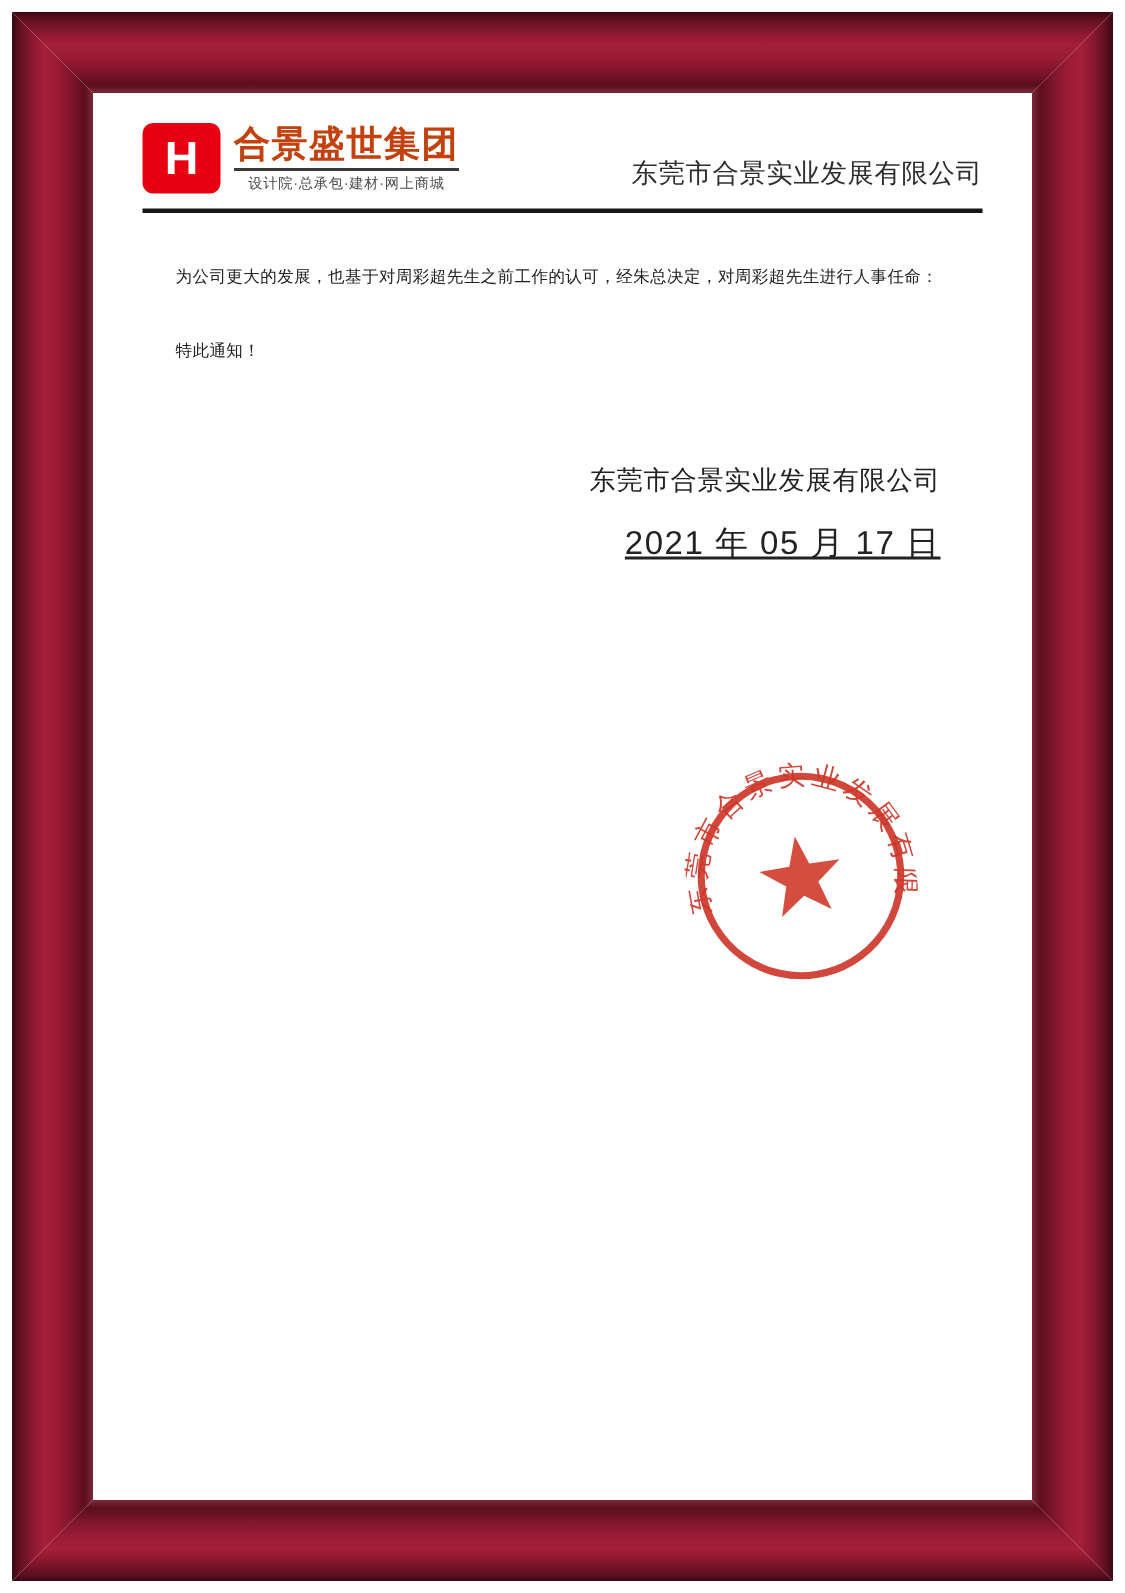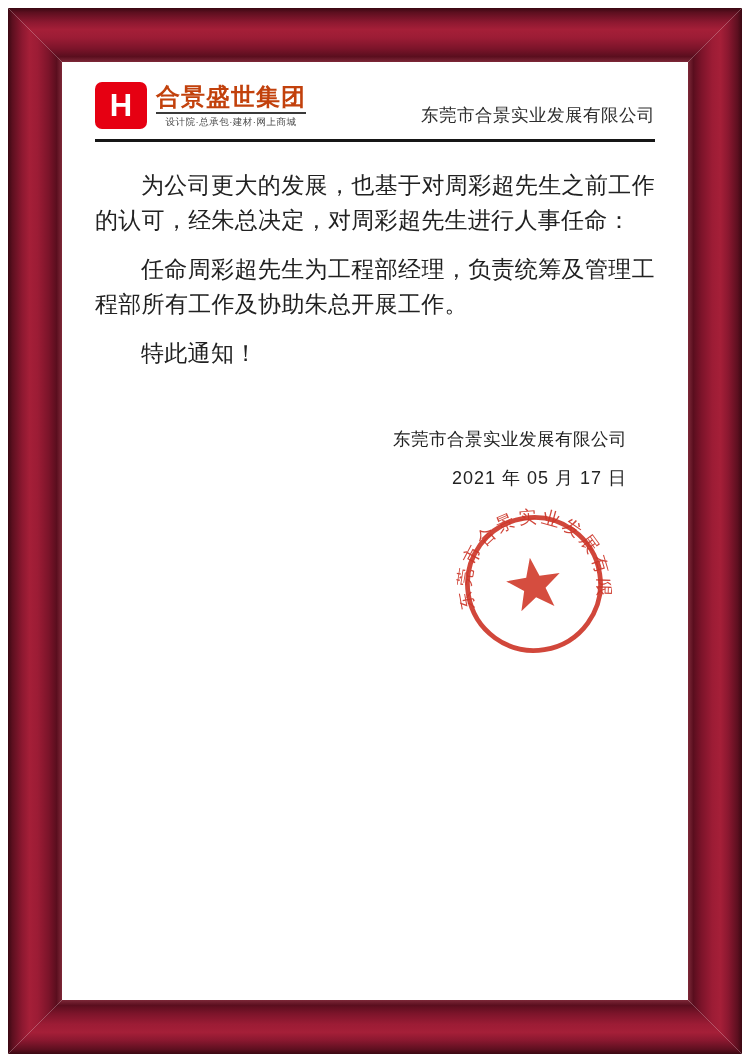--- a/index.html
+++ b/index.html
@@ -51,27 +51,27 @@
   .header-company{font-size:17.5px;color:#2d2d2d;padding-bottom:2px;letter-spacing:0.5px;}
   .rule{height:3px;background:#161616;margin-top:10px;}
   
   .doc-title{
     text-align:center;font-size:23px;font-weight:bold;color:#111;
     margin-top:60px;letter-spacing:1px;
   }
   
   .body-text{margin-top:26px;}
   .body-text p{
-    font-size:23px;line-height:35px;margin:0 0 14px 0;
+    font-size:11px;line-height:35px;margin:0 0 14px 0;
     text-indent:2em;text-align:justify;color:#212121;letter-spacing:0.3px;
   }
   
   .sig-block{margin-top:56px;text-align:right;padding-right:28px;position:relative;z-index:1;}
   .sig-company{font-size:17.5px;color:#222;letter-spacing:0.5px;}
-  .sig-date{font-size:18px;color:#222;margin-top:15px;letter-spacing:1px;}
+  .sig-date{font-size:22px;color:#222;margin-top:15px;letter-spacing:1px;text-decoration:underline;}
   
   .seal{
     position:absolute;left:396px;top:446px;width:152px;height:152px;
     mix-blend-mode:multiply;transform:rotate(-9deg);z-index:2;pointer-events:none;
   }
 </style>
 </head>
 <body>
 
 <div class="frame-piece frame-top"></div>
@@ -91,21 +91,20 @@
           <div class="logo-tagline">设计院·总承包·建材·网上商城</div>
         </div>
       </div>
       <div class="header-company">东莞市合景实业发展有限公司</div>
     </div>
     <div class="rule"></div>
 
 
     <div class="body-text">
       <p>为公司更大的发展，也基于对周彩超先生之前工作的认可，经朱总决定，对周彩超先生进行人事任命：</p>
-      <p>任命周彩超先生为工程部经理，负责统筹及管理工程部所有工作及协助朱总开展工作。</p>
       <p>特此通知！</p>
     </div>
 
     <div class="sig-block">
       <div class="sig-company">东莞市合景实业发展有限公司</div>
       <div class="sig-date">2021 年 05 月 17 日</div>
     </div>
 
     <svg class="seal" viewBox="0 0 160 160" aria-hidden="true">
       <circle cx="80" cy="80" r="70" fill="none" stroke="#cd372a" stroke-width="5" opacity="0.92"></circle>

